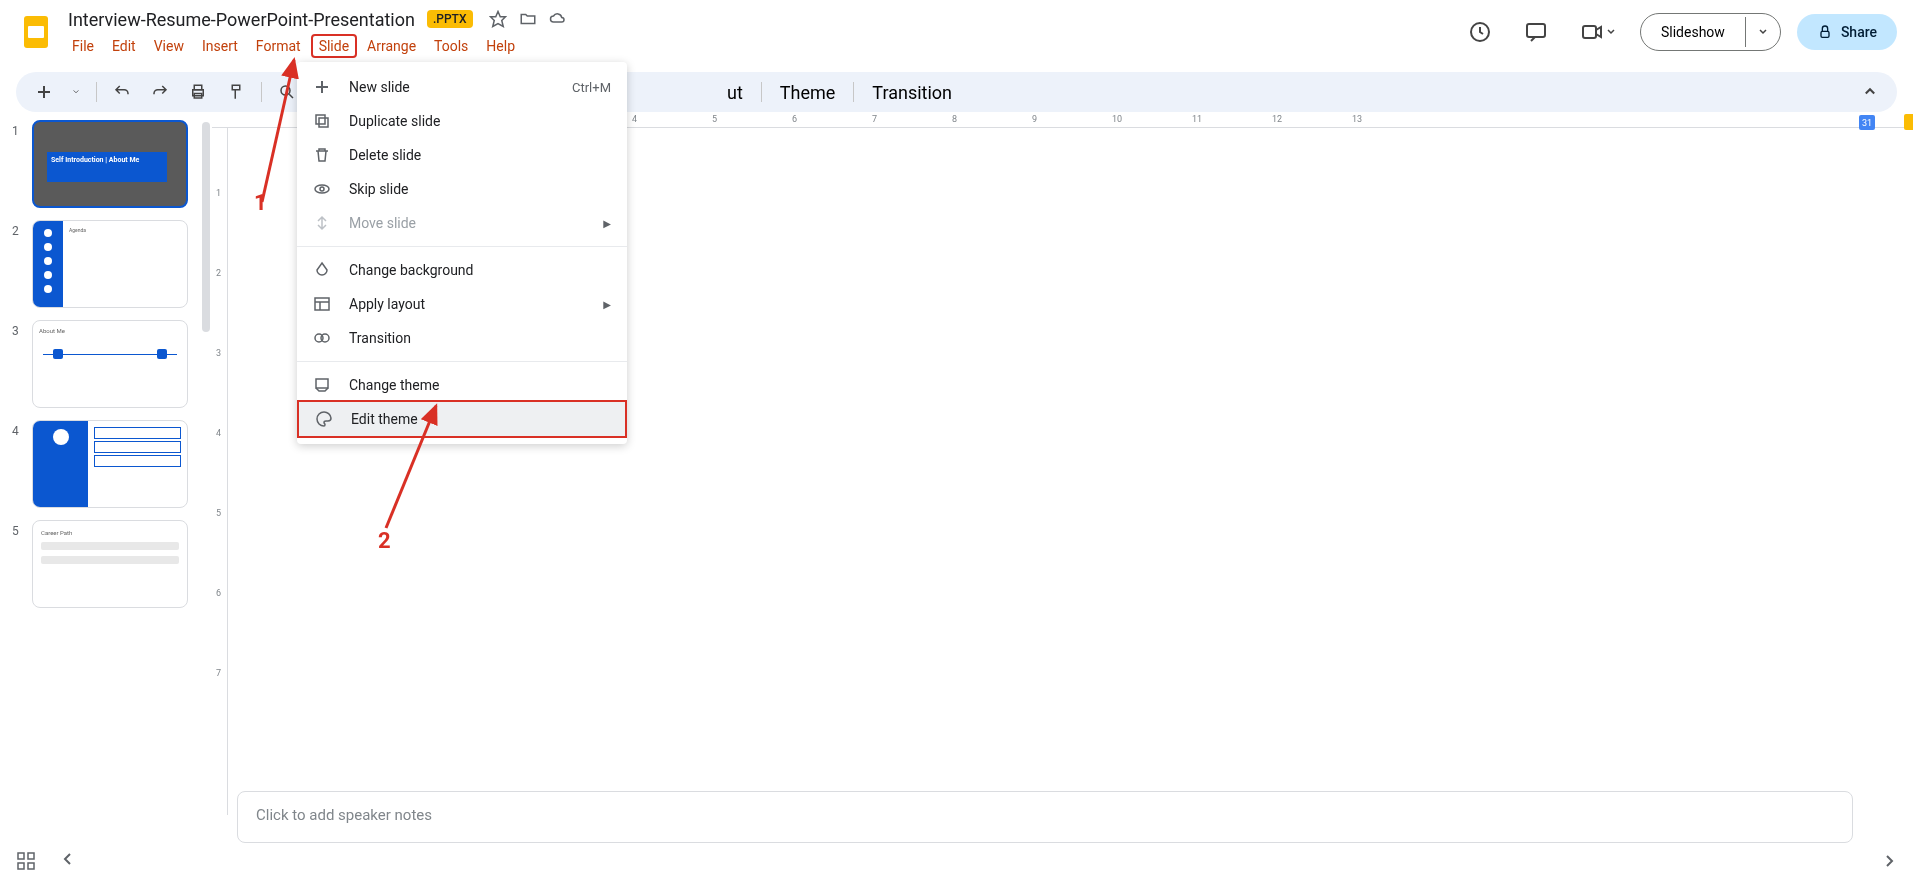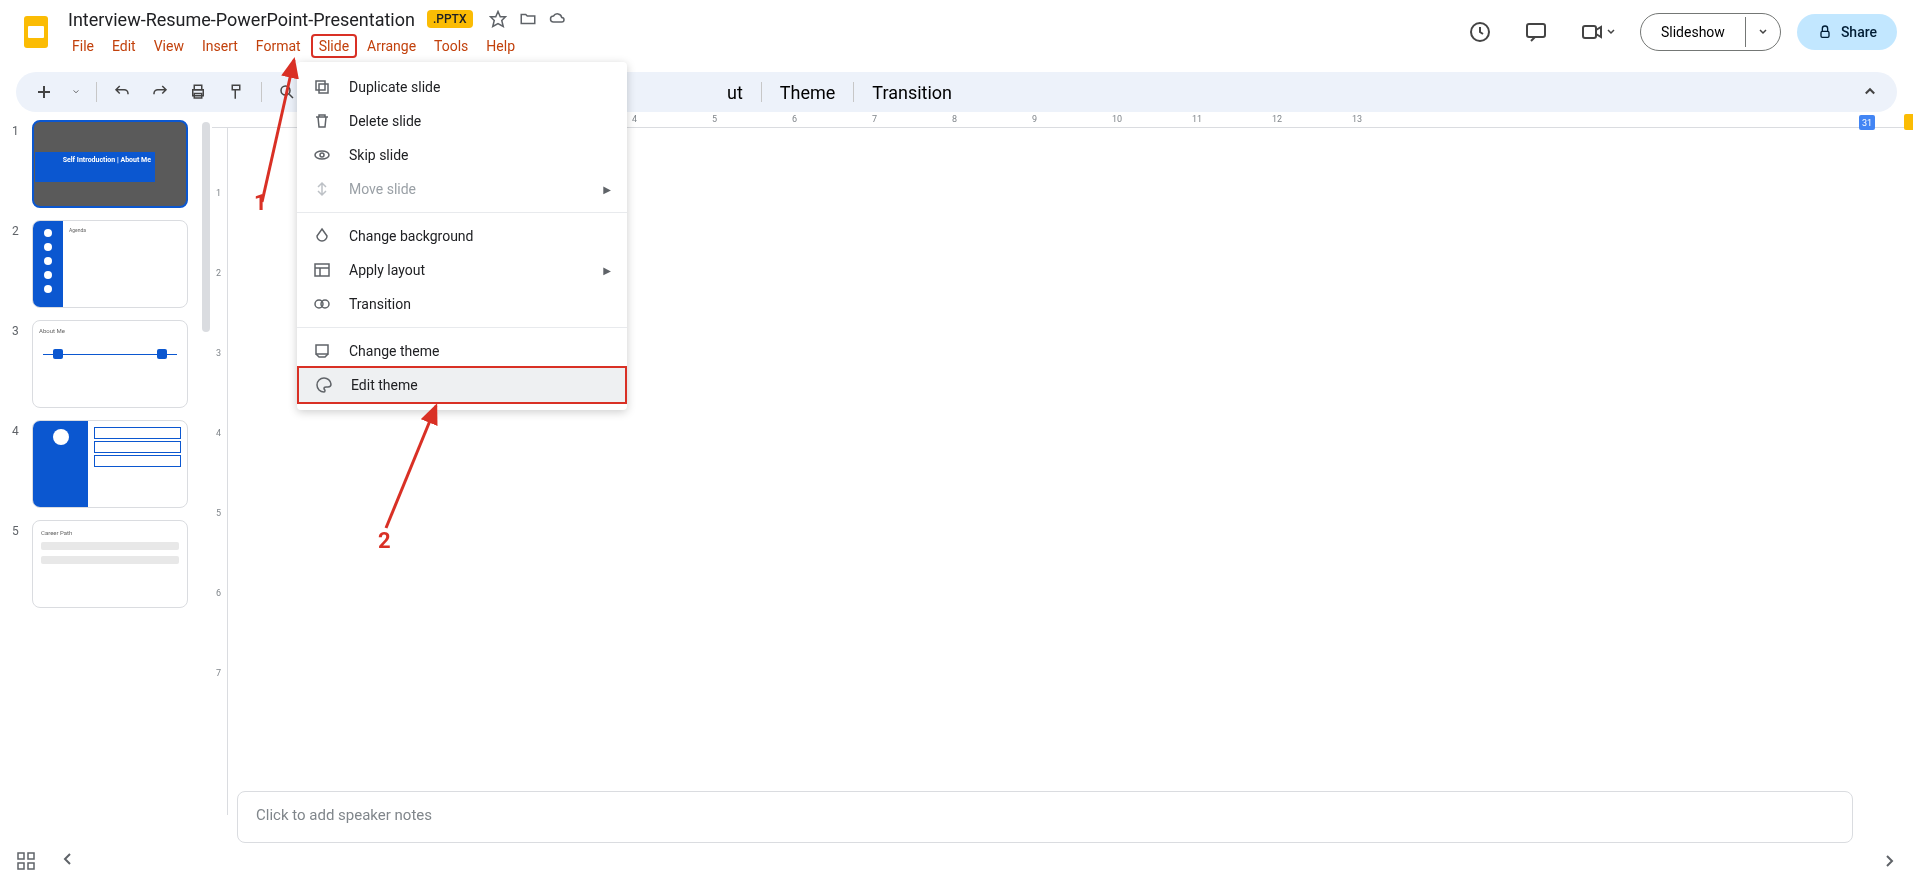--- a/index.html
+++ b/index.html
@@ -38,21 +38,21 @@
 .main { display: flex; height: calc(100% - 180px); position: relative; }
 .thumbnails { width: 212px; padding: 8px 4px 8px 12px; overflow-y: auto; position: relative; }
 .thumb-scrollbar { position: absolute; right: 2px; top: 10px; width: 8px; height: 210px; background: #dadce0; border-radius: 4px; }
 .thumb-row { display: flex; align-items: flex-start; margin-bottom: 12px; }
 .thumb-num { font-size: 12px; color: #5f6368; width: 20px; padding-top: 4px; }
 .thumb { width: 156px; height: 88px; border: 1px solid #dadce0; border-radius: 8px; overflow: hidden; background: #fff; position: relative; }
 .thumb.active { border: 2px solid #0b57d0; }
 
 
 .thumb1 { background: #5a5a5a; position: relative; }
-.thumb1 .blue-bar { position: absolute; left: 1px; top: 30px; width: 120px; height: 30px; background: #0b57d0; color: #fff; font-size: 7px; padding: 4px; font-weight: bold; text-align: right; }
+.thumb1 .blue-bar { position: absolute; left: 13px; top: 30px; width: 120px; height: 30px; background: #0b57d0; color: #fff; font-size: 7px; padding: 4px; font-weight: bold; }
 .thumb2 { display: flex; }
 .thumb2 .side { width: 30px; background: #0b57d0; display: flex; flex-direction: column; align-items: center; padding-top: 8px; gap: 6px; }
 .thumb2 .side .dot { width: 8px; height: 8px; background: #fff; border-radius: 50%; }
 .thumb2 .content { padding: 6px; font-size: 5px; color: #666; }
 .thumb3 { padding: 6px; }
 .thumb3 .line { height: 1px; background: #0b57d0; margin: 20px 4px; position: relative; }
 .thumb3 .line::before, .thumb3 .line::after { content: ''; position: absolute; width: 10px; height: 10px; background: #0b57d0; top: -5px; border-radius: 2px; }
 .thumb3 .line::before { left: 10px; } .thumb3 .line::after { right: 10px; }
 .thumb4 { display: flex; }
 .thumb4 .left { width: 55px; background: #0b57d0; display: flex; flex-direction: column; align-items: center; padding-top: 8px; }
@@ -332,20 +332,29 @@
         <span class="tick" style="top:380px">5</span>
         <span class="tick" style="top:460px">6</span>
         <span class="tick" style="top:540px">7</span>
     </div>
   </div>
 </div>
 
 <div class="dropdown">
   <div class="dd-item">
       <span class="dd-icon">
+        <svg width="18" height="18" viewBox="0 0 18 18">
+          <path d="M9 3v12M3 9h12" stroke="#5f6368" stroke-width="2"></path>
+        </svg>
+      </span>
+      <span>New slide</span>
+      <span class="dd-shortcut">Ctrl+M</span>
+    </div>
+  <div class="dd-item">
+      <span class="dd-icon">
         <svg width="18" height="18" viewBox="0 0 18 18" fill="none" stroke="#5f6368" stroke-width="1.5">
           <rect x="3" y="3" width="9" height="9"></rect>
           <rect x="6" y="6" width="9" height="9"></rect>
         </svg>
       </span>
       <span>Duplicate slide</span>
     </div>
   <div class="dd-item">
       <span class="dd-icon">
         <svg width="18" height="18" viewBox="0 0 18 18" fill="none" stroke="#5f6368" stroke-width="1.5">

